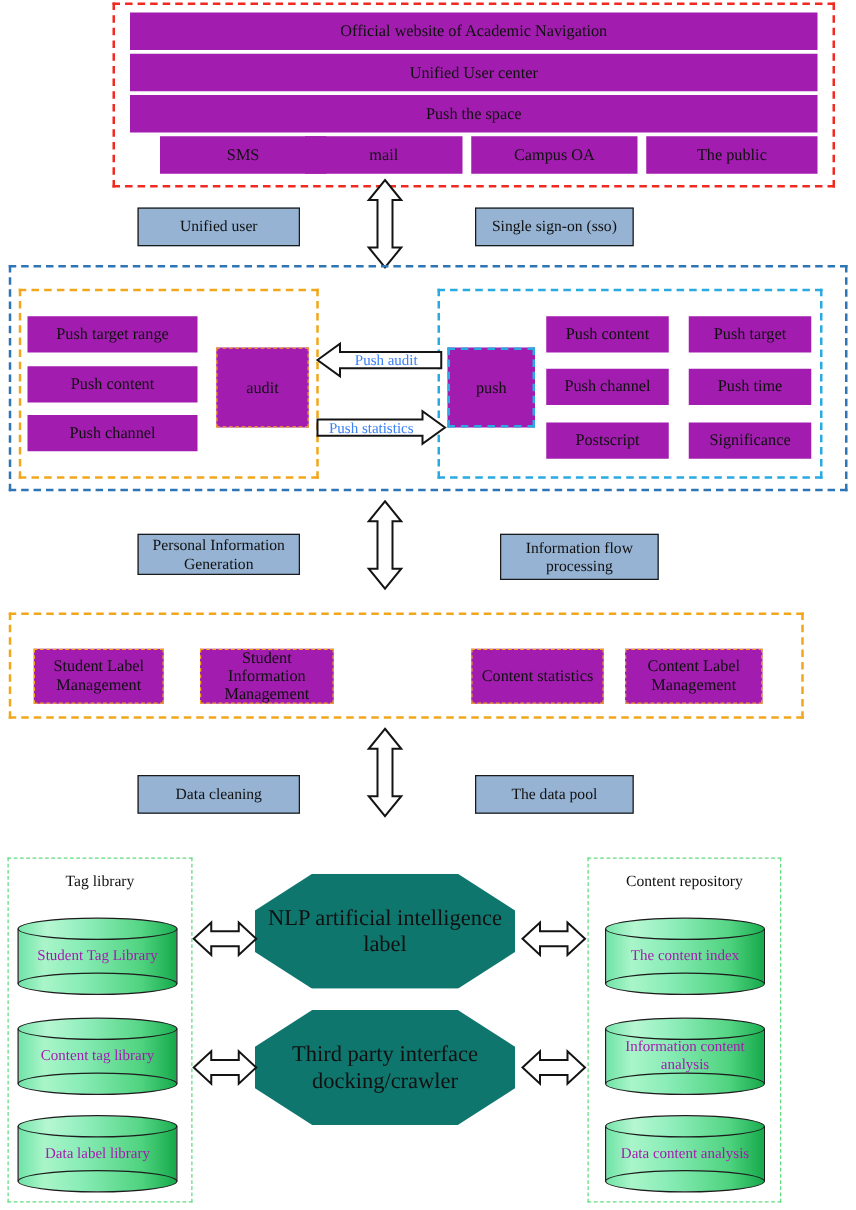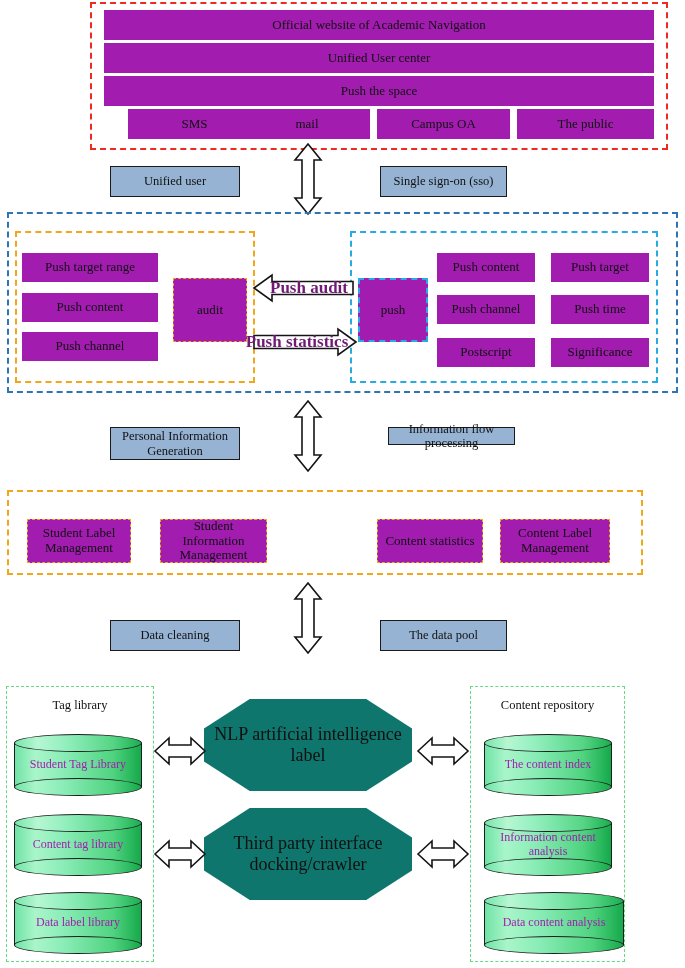--- a/index.html
+++ b/index.html
@@ -55,22 +55,22 @@
     position:absolute;left:0;right:0;top:0;bottom:0;
     display:flex;align-items:center;justify-content:center;text-align:center;
     font-size:12px;color:#a21caf;line-height:1.15;z-index:4;padding:0 4px;
   }
 
   .grouplabel{font-size:12.5px;color:#101010;text-align:center;}
 
   svg{display:block;overflow:visible;}
   .arrowshape{fill:#ffffff;stroke:#141414;stroke-width:1.6;stroke-linejoin:miter;}
   .hlabel{
-    position:absolute;font-size:17px;color:#701a75;
-    display:flex;align-items:center;justify-content:center;white-space:nowrap;font-weight:bold;
+    position:absolute;font-size:12px;color:#3b82f6;
+    display:flex;align-items:center;justify-content:center;white-space:nowrap;
   }
 </style>
 </head>
 <body>
 
 <div class="abs dash-red" style="left:90px;top:2px;width:578px;height:148px;"></div>
 
 <div class="abs bar ctr" style="left:104px;top:10px;width:550px;height:30px;">Official website of Academic Navigation</div>
 <div class="abs bar ctr" style="left:104px;top:43px;width:550px;height:30px;">Unified User center</div>
 <div class="abs bar ctr" style="left:104px;top:76px;width:550px;height:30px;">Push the space</div>
@@ -124,21 +124,21 @@
 </div>
 <div class="hlabel" style="left:255px;top:329px;width:84px;height:26px;">Push statistics</div>
 
 <div class="abs" style="left:293px;top:400px;width:30px;height:72px;">
   <svg width="30" height="72" viewBox="0 0 30 72">
     <polygon class="arrowshape" points="15,1 28,17 21,17 21,55 28,55 15,71 2,55 9,55 9,17 2,17"></polygon>
   </svg>
 </div>
 
 <div class="abs steel ctr" style="left:110px;top:427px;width:130px;height:33px;">Personal Information Generation</div>
-<div class="abs steel ctr" style="left:388px;top:427px;width:127px;height:18px;">Information flow processing</div>
+<div class="abs steel ctr" style="left:400px;top:427px;width:127px;height:37px;">Information flow processing</div>
 
 <div class="abs dash-orange" style="left:7px;top:490px;width:636px;height:85px;"></div>
 
 <div class="abs bar ctr dash-orange-thin" style="left:27px;top:519px;width:104px;height:44px;">Student Label Management</div>
 <div class="abs bar ctr dash-orange-thin" style="left:160px;top:519px;width:107px;height:44px;font-size:13px;">Student Information Management</div>
 <div class="abs bar ctr dash-orange-thin" style="left:377px;top:519px;width:106px;height:44px;">Content statistics</div>
 <div class="abs bar ctr dash-orange-thin" style="left:500px;top:519px;width:110px;height:44px;">Content Label Management</div>
 
 <div class="abs" style="left:293px;top:582px;width:30px;height:72px;">
   <svg width="30" height="72" viewBox="0 0 30 72">
@@ -179,21 +179,21 @@
   <div class="bot"></div>
   <div class="top"></div>
   <div class="txt">The content index</div>
 </div>
 <div class="cyl" style="left:484px;top:814px;width:128px;height:62px;">
   <div class="body"></div>
   <div class="bot"></div>
   <div class="top"></div>
   <div class="txt">Information content analysis</div>
 </div>
-<div class="cyl" style="left:484px;top:892px;width:128px;height:62px;padding-left:12px;">
+<div class="cyl" style="left:484px;top:892px;width:128px;height:62px;">
   <div class="body"></div>
   <div class="bot"></div>
   <div class="top"></div>
   <div class="txt">Data content analysis</div>
 </div>
 
 <div class="abs octagon ctr" style="left:204px;top:699px;width:208px;height:92px;">NLP artificial intelligence label</div>
 <div class="abs octagon ctr" style="left:204px;top:808px;width:208px;height:92px;">Third party interface docking/crawler</div>
 
 <div class="abs" style="left:154px;top:735px;width:52px;height:32px;">

